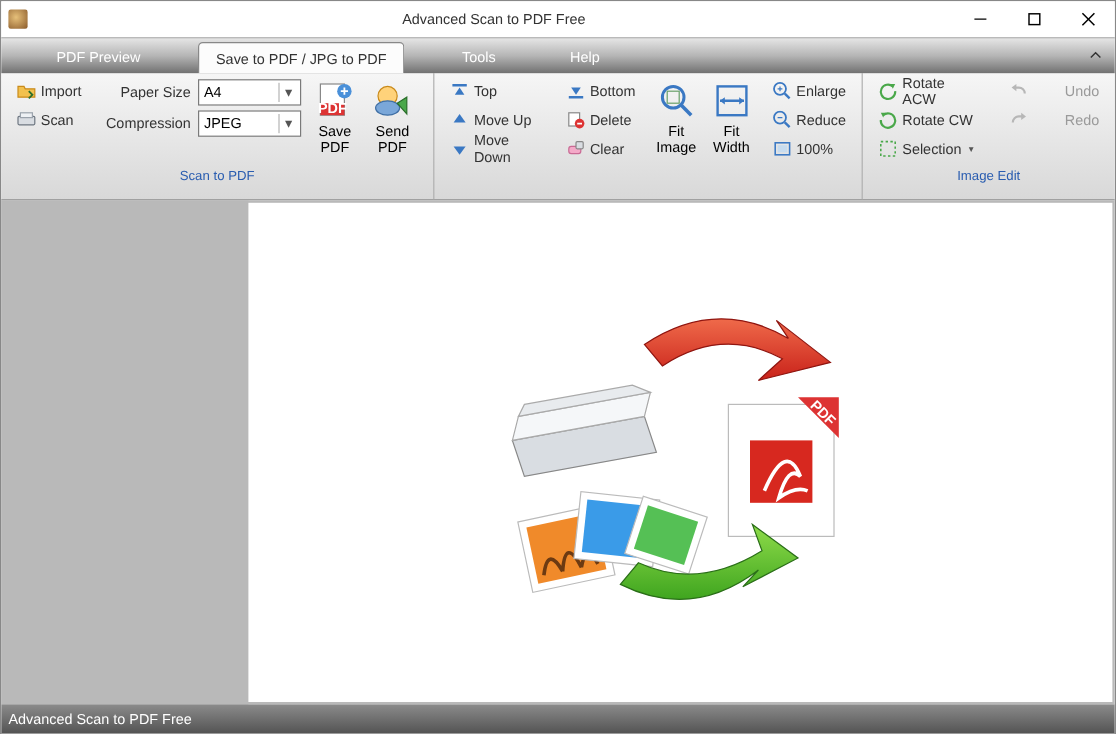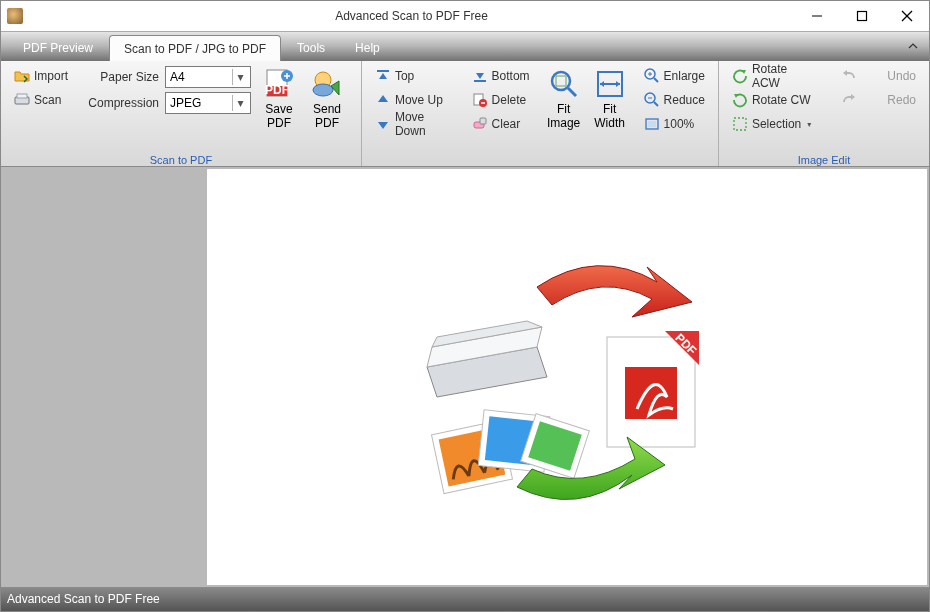--- a/index.html
+++ b/index.html
@@ -7,30 +7,30 @@
 
   
   .titlebar { height: 30px; background: #fff; display: flex; align-items: center; position: relative; }
   .titlebar .app-icon { width: 16px; height: 16px; margin: 0 6px; background: radial-gradient(circle at 40% 40%, #e6c07a, #8a5a2a); border-radius: 2px; }
   .titlebar .title { flex: 1; text-align: center; font-size: 12px; color: #333; }
   .win-controls { display: flex; height: 100%; }
   .win-btn { width: 45px; display: flex; align-items: center; justify-content: center; cursor: default; }
   .win-btn svg { width: 12px; height: 12px; }
 
   
-  .tabs-row { height: 30px; background: linear-gradient(#e5e5e5,#b5b5b5,#717171); display: flex; align-items: flex-end; padding-left: 8px; position:relative; border-top:1px solid #aaa; }
+  .tabs-row { height: 30px; background: linear-gradient(#e5e5e5,#b5b5b5,#717171); display: flex; align-items: flex-end; padding-left: 32px; position:relative; border-top:1px solid #aaa;gap:32px; }
   .tab { height: 26px; padding: 0 14px; display: flex; align-items: center; color: #fff; font-size: 12px; cursor: default; border-radius: 4px 4px 0 0; margin-right: 2px;}
   .tab.active { background: #fcfcfc; color: #333; border:1px solid #888; border-bottom:none;}
   .collapse-caret { position:absolute; right:10px; top:8px; color:#444;}
 
   
   .ribbon { height: 106px; background: linear-gradient(#f6f6f6,#d8d8d8); border-bottom: 1px solid #8a8a8a; display: flex; }
   .group { display:flex; flex-direction:column; border-right:1px solid #b0b0b0; height:100%; }
   .group-body { flex:1; display:flex; align-items:flex-start; padding:4px 6px; }
-  .group-label { text-align:center; font-size:11px; color:#2a5db0; padding-bottom:0; }
+  .group-label { text-align:center; font-size:11px; color:#2a5db0; padding-bottom:13px; }
 
   .small-btn { display:flex; align-items:center; height:22px; padding:2px 6px; gap:4px; color:#333; cursor:default; border:1px solid transparent; border-radius:3px;}
   .small-btn.disabled { color:#9a9a9a;gap:30px;}
   .ico { width:16px; height:16px; flex:0 0 16px; display:flex; align-items:center; justify-content:center; }
   .ico svg { width:16px; height:16px; }
 
   .vstack { display:flex; flex-direction:column; gap:2px; }
   .label-field { display:flex; align-items:center; gap:6px; height:24px;}
   .field-label { width:80px; text-align:right; color:#333; }
   .combo { width:86px; height:22px; border:1px solid #7a7a7a; background:#fff; display:flex; align-items:center; padding:0 4px; position:relative;}
@@ -71,21 +71,21 @@
         <svg viewBox="0 0 12 12">
           <line x1="1" y1="1" x2="11" y2="11" stroke="#000" stroke-width="1.3"></line>
           <line x1="11" y1="1" x2="1" y2="11" stroke="#000" stroke-width="1.3"></line>
         </svg>
       </div>
   </div>
 </div>
 
 <div class="tabs-row">
   <div class="tab">PDF Preview</div>
-  <div class="tab active">Scan to PDF / JPG to PDF</div>
+  <div class="tab active">Save to PDF / JPG to PDF</div>
   <div class="tab">Tools</div>
   <div class="tab">Help</div>
   <div class="collapse-caret">
     <svg width="12" height="12" viewBox="0 0 12 12">
         <polyline points="2,8 6,4 10,8" fill="none" stroke="#333" stroke-width="1.2"></polyline>
       </svg>
   </div>
 </div>
 
 <div class="ribbon">

